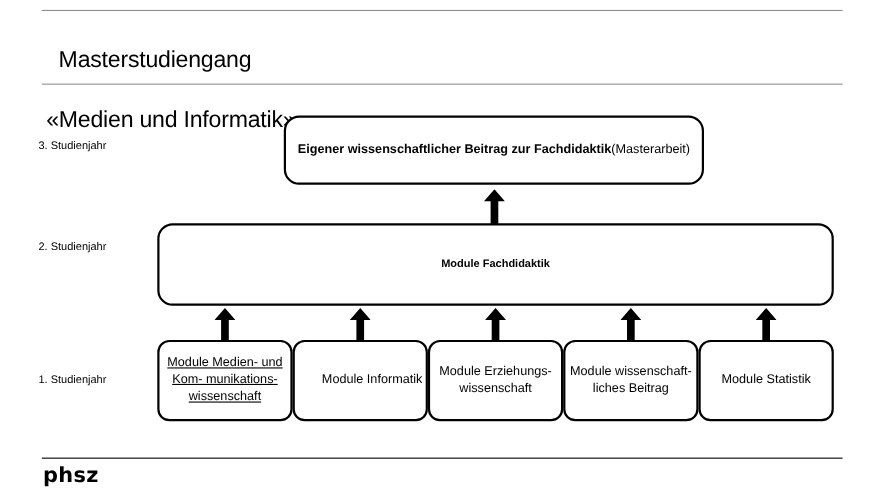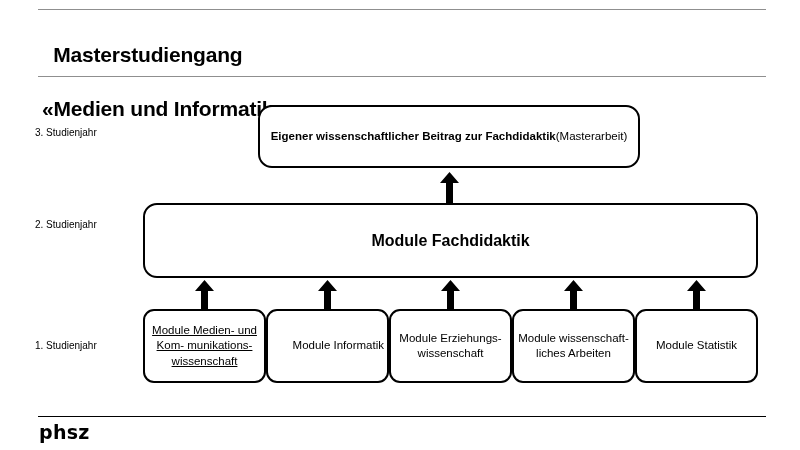--- a/index.html
+++ b/index.html
@@ -26,21 +26,21 @@
   }
   .rule-top    { top: 9px; }
   .rule-mid    { top: 76px; }
   .rule-footer { top: 416px; background: #000000; height: 1px; }
 
   .slide-title {
     position: absolute;
     left: 42px;
     top: 14px;
     font-size: 21px;
-    font-weight: bold;
+    font-weight: normal;
     line-height: 27px;
     letter-spacing: -0.2px;
     white-space: pre;
   }
   .slide-title .line2 { display: block; }
 
   
   .year-label {
     position: absolute;
     left: 35px;
@@ -82,21 +82,21 @@
     font-size: 11.5px;
     line-height: 15px;
   }
 
   .box-fach {
     left: 143px;
     top: 203px;
     width: 615px;
     height: 75px;
     border-radius: 14px;
-    font-size: 16px;
+    font-size: 10px;
     font-weight: bold;
   }
 
   .box-module {
     top: 309px;
     height: 74px;
     width: 123px;
     border-radius: 11px;
     font-size: 11.5px;
     line-height: 15.5px;
@@ -188,20 +188,20 @@
 <div class="box box-module bm1">
   <span>Module Medien- und Kom- munikations- wissenschaft</span>
 </div>
 <div class="box box-module bm2">
   <span>Module Informatik</span>
 </div>
 <div class="box box-module bm3">
   <span>Module Erziehungs- wissenschaft</span>
 </div>
 <div class="box box-module bm4">
-  <span>Module wissenschaft- liches Arbeiten</span>
+  <span>Module wissenschaft- liches Beitrag</span>
 </div>
 <div class="box box-module bm5">
   <span>Module Statistik</span>
 </div>
 
 <div class="rule rule-footer"></div>
 <div class="footer-logo">phsz</div>
 
 </body></html>

